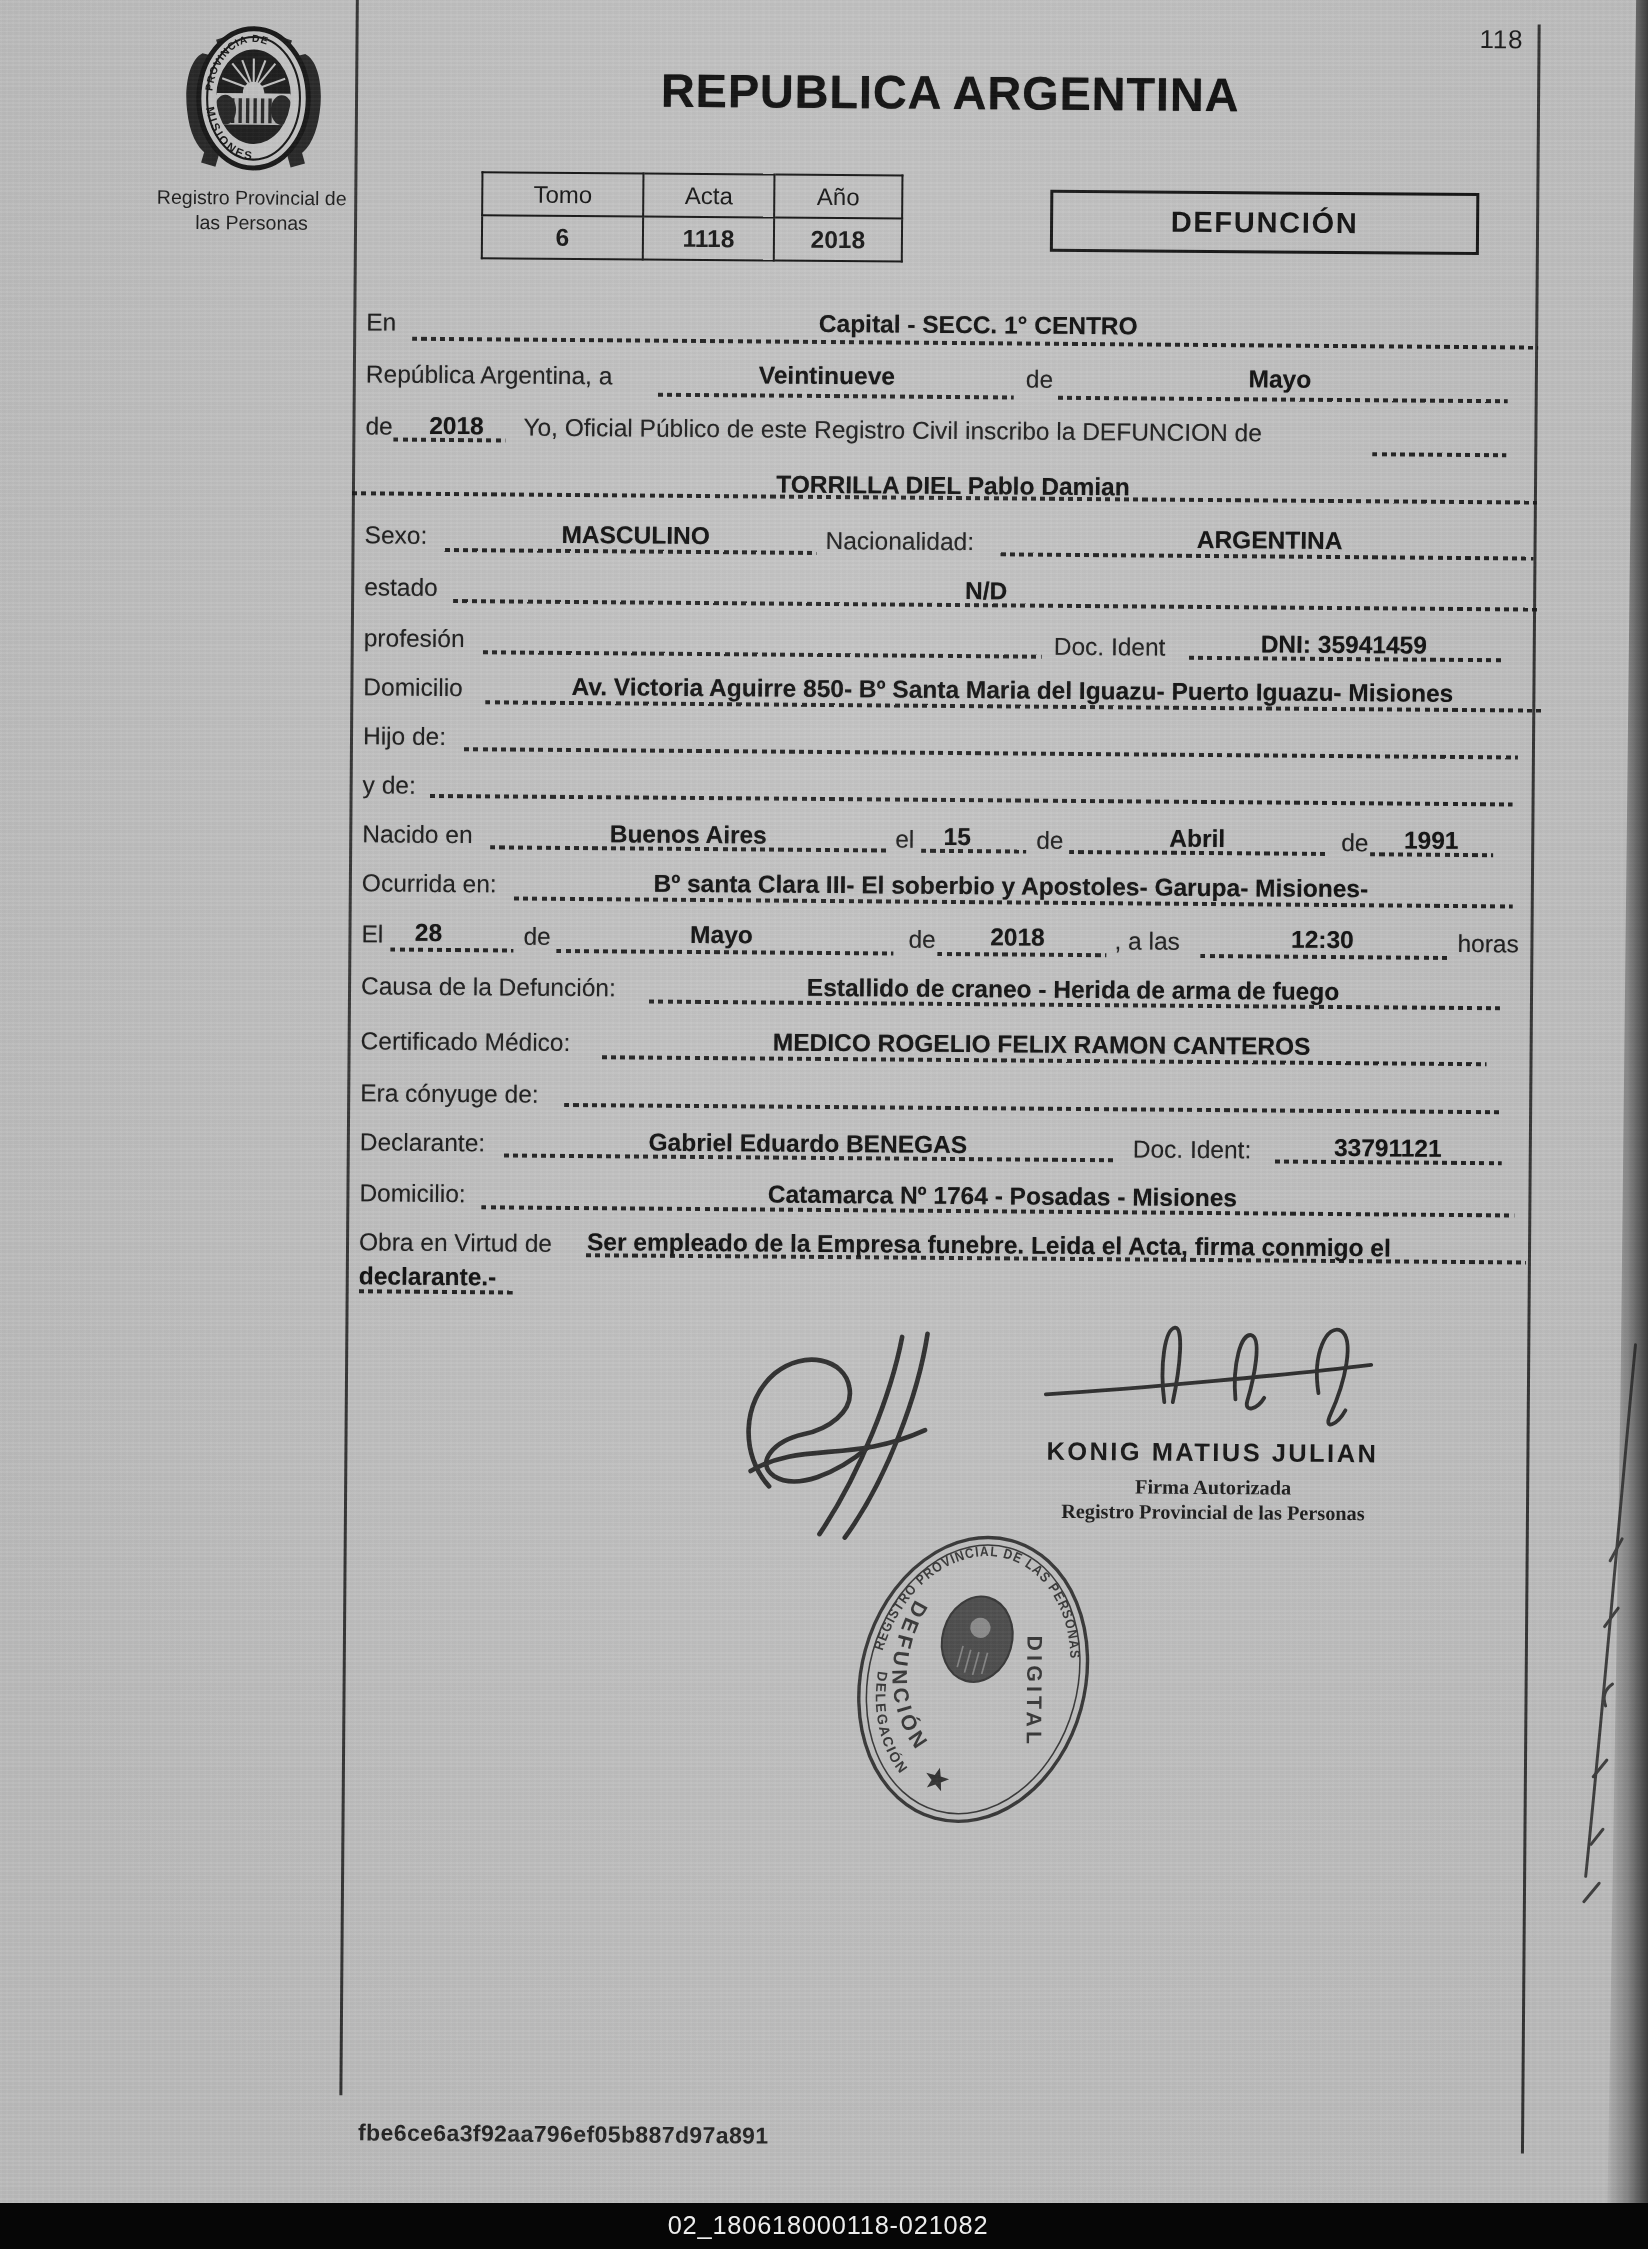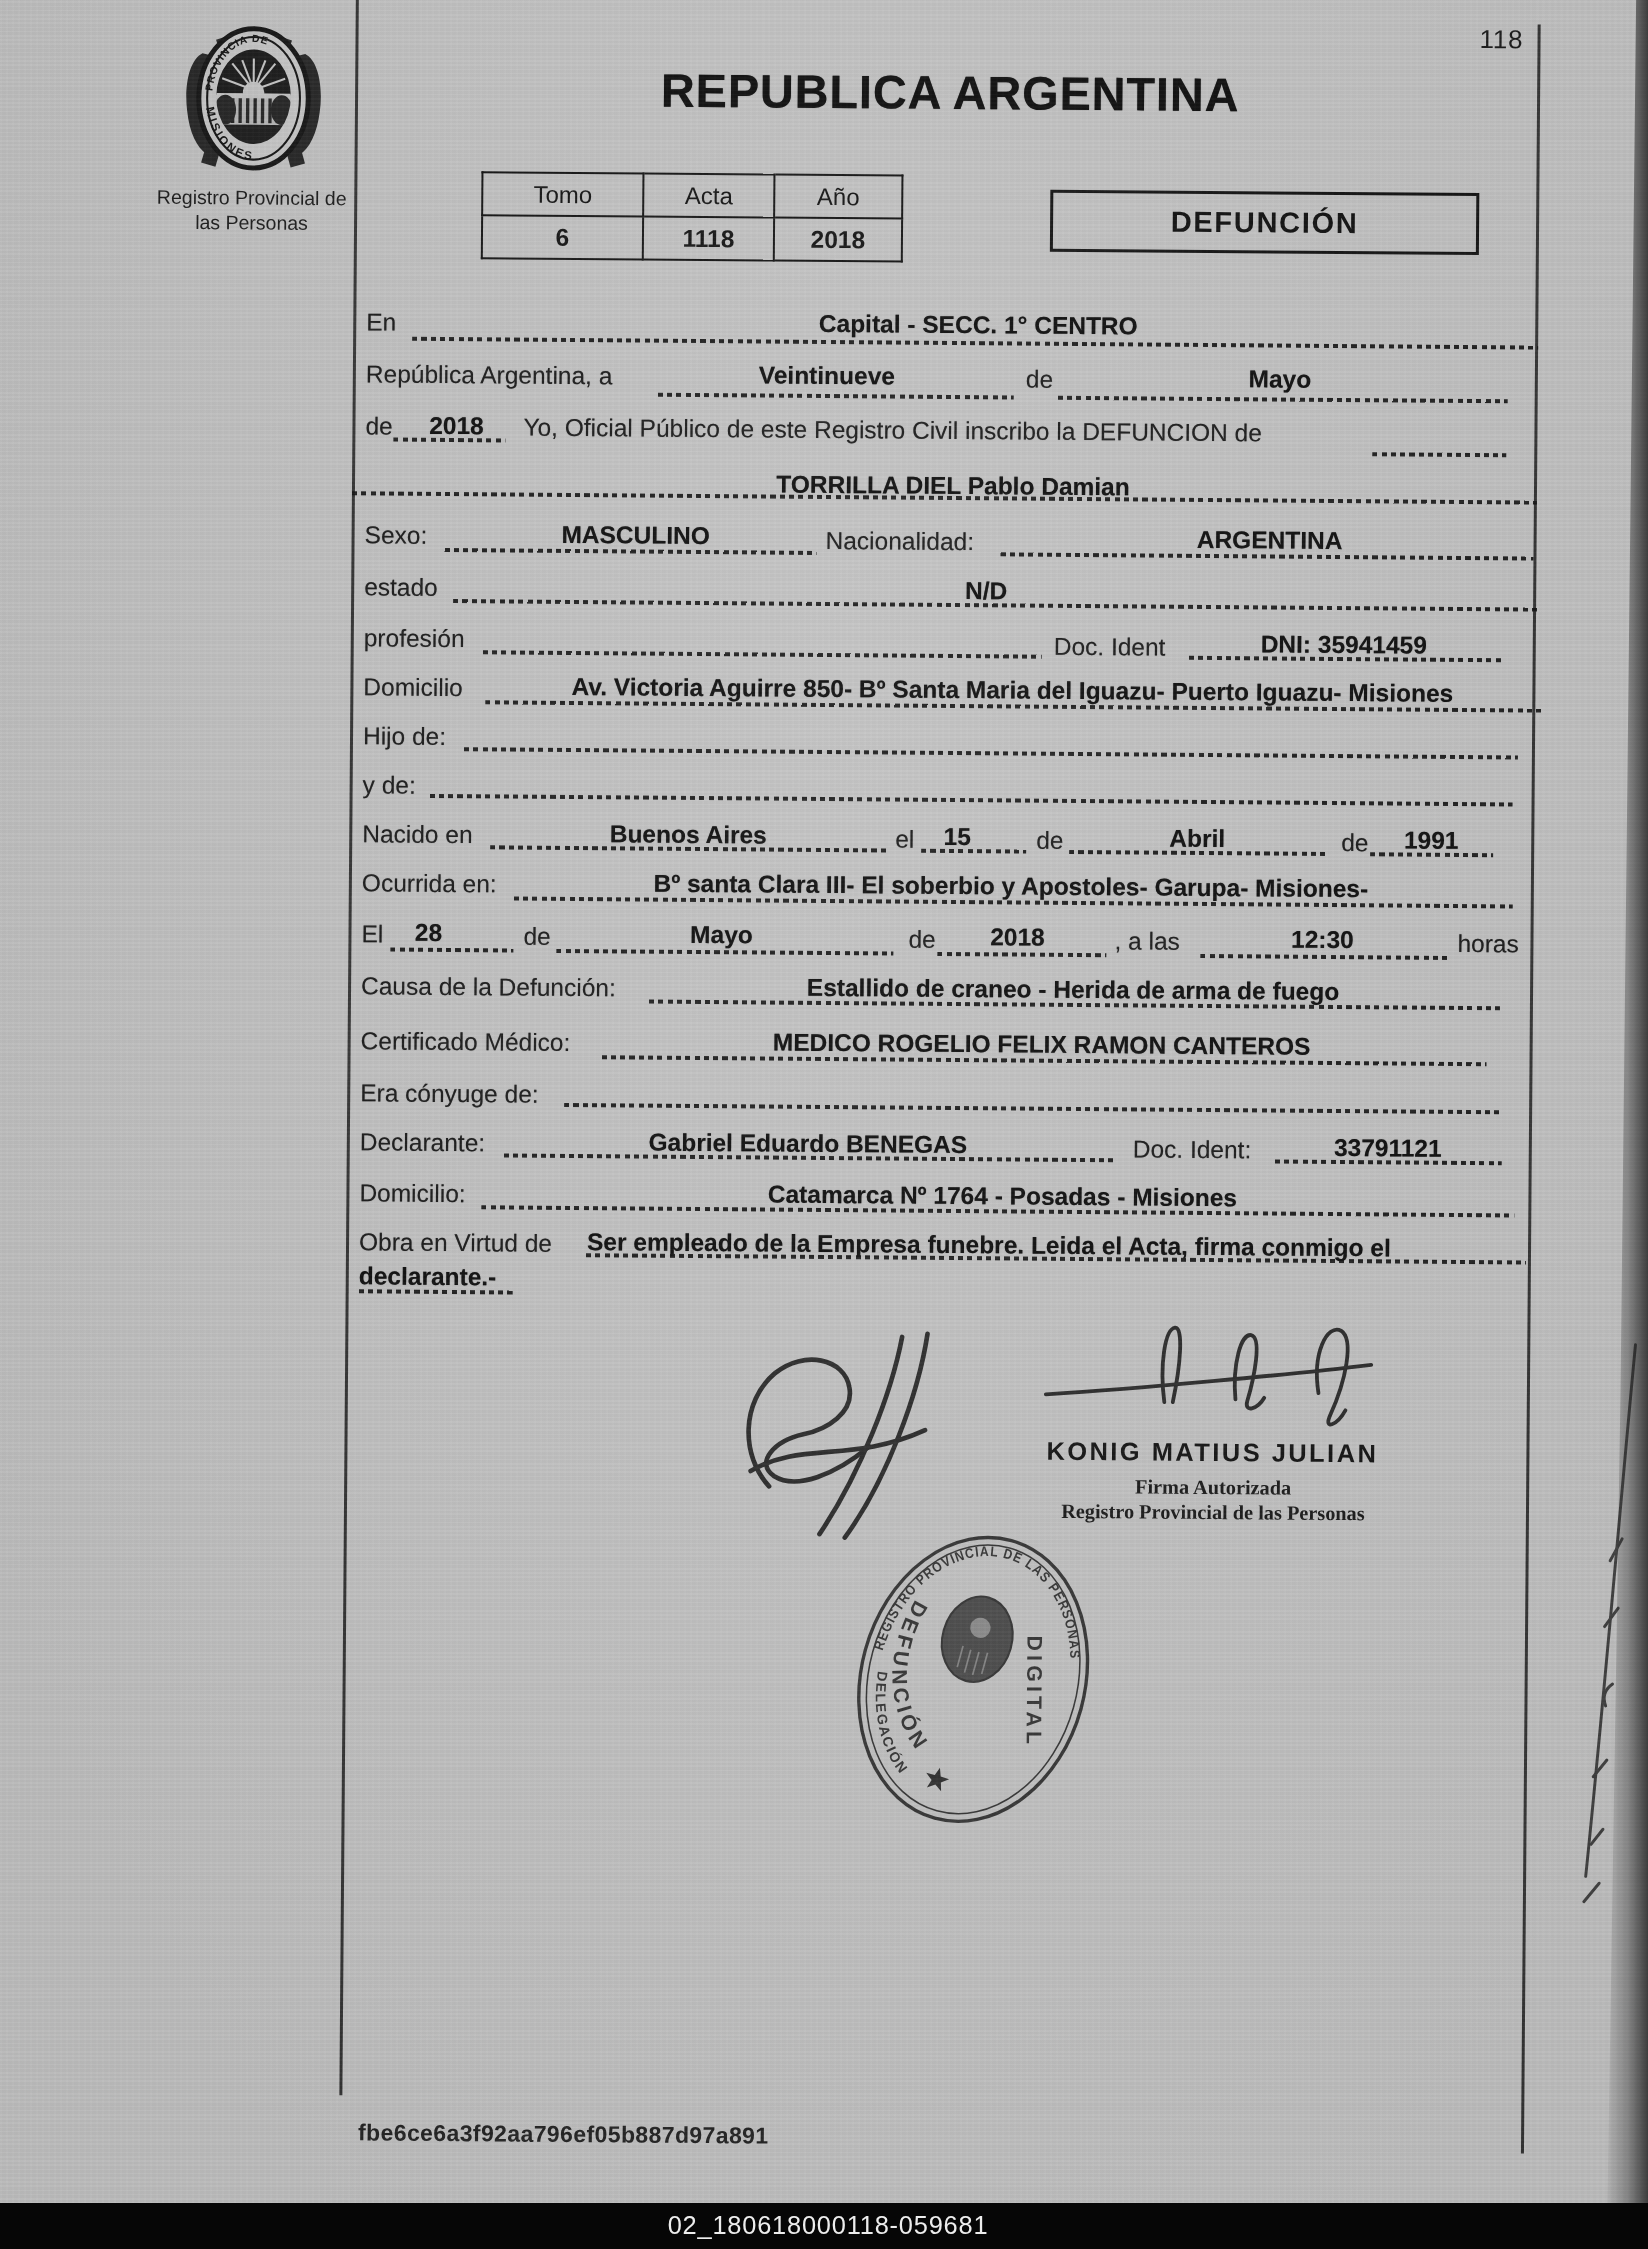--- a/index.html
+++ b/index.html
@@ -326,17 +326,17 @@
       <path d="M 42 634 l -14 18"></path>
       <path d="M 38 698 l -18 22"></path>
     </g>
   </svg>
 
 </div>
 
 <div class="edge"></div>
 
 <div class="botbar">
-  <span>02_180618000118-059681</span>
+  <span>02_180618000118-021082</span>
 </div>
 
 <div class="noise"></div>
 
 
 </body></html>

